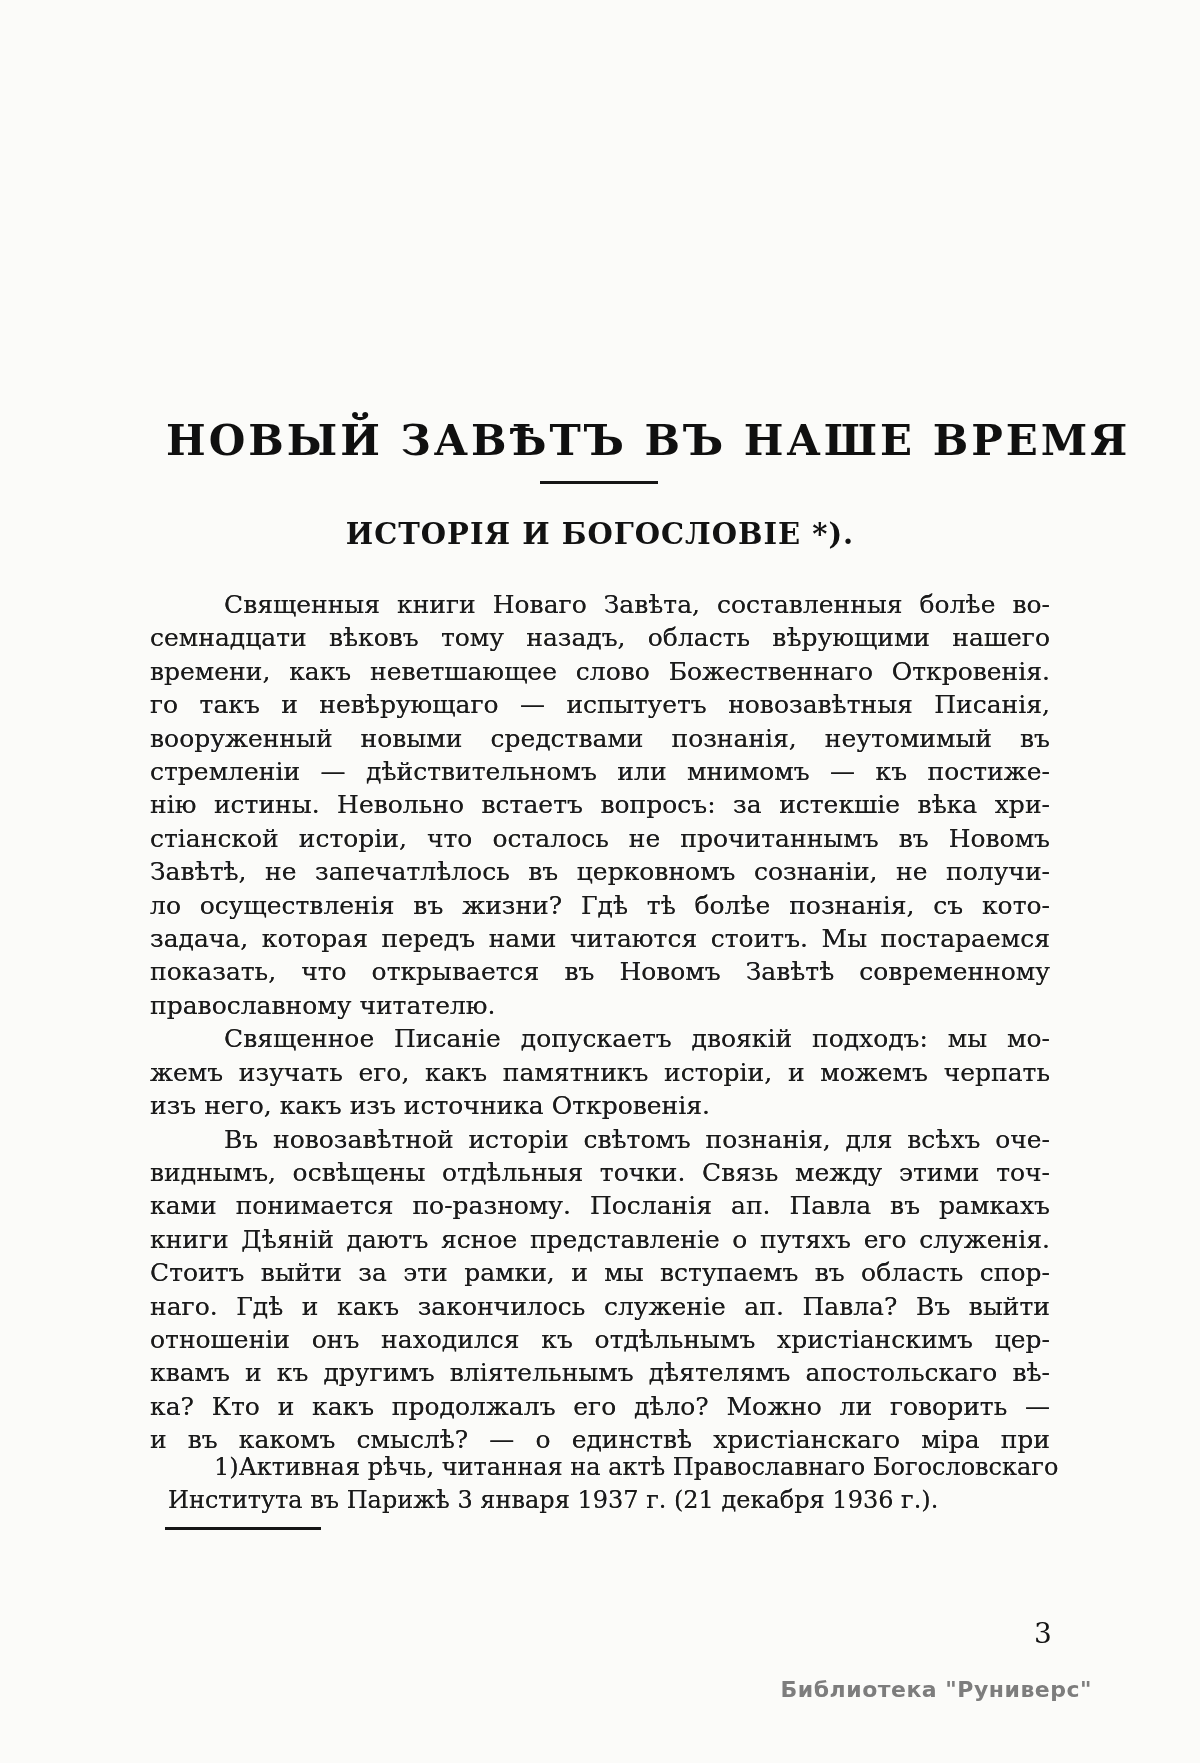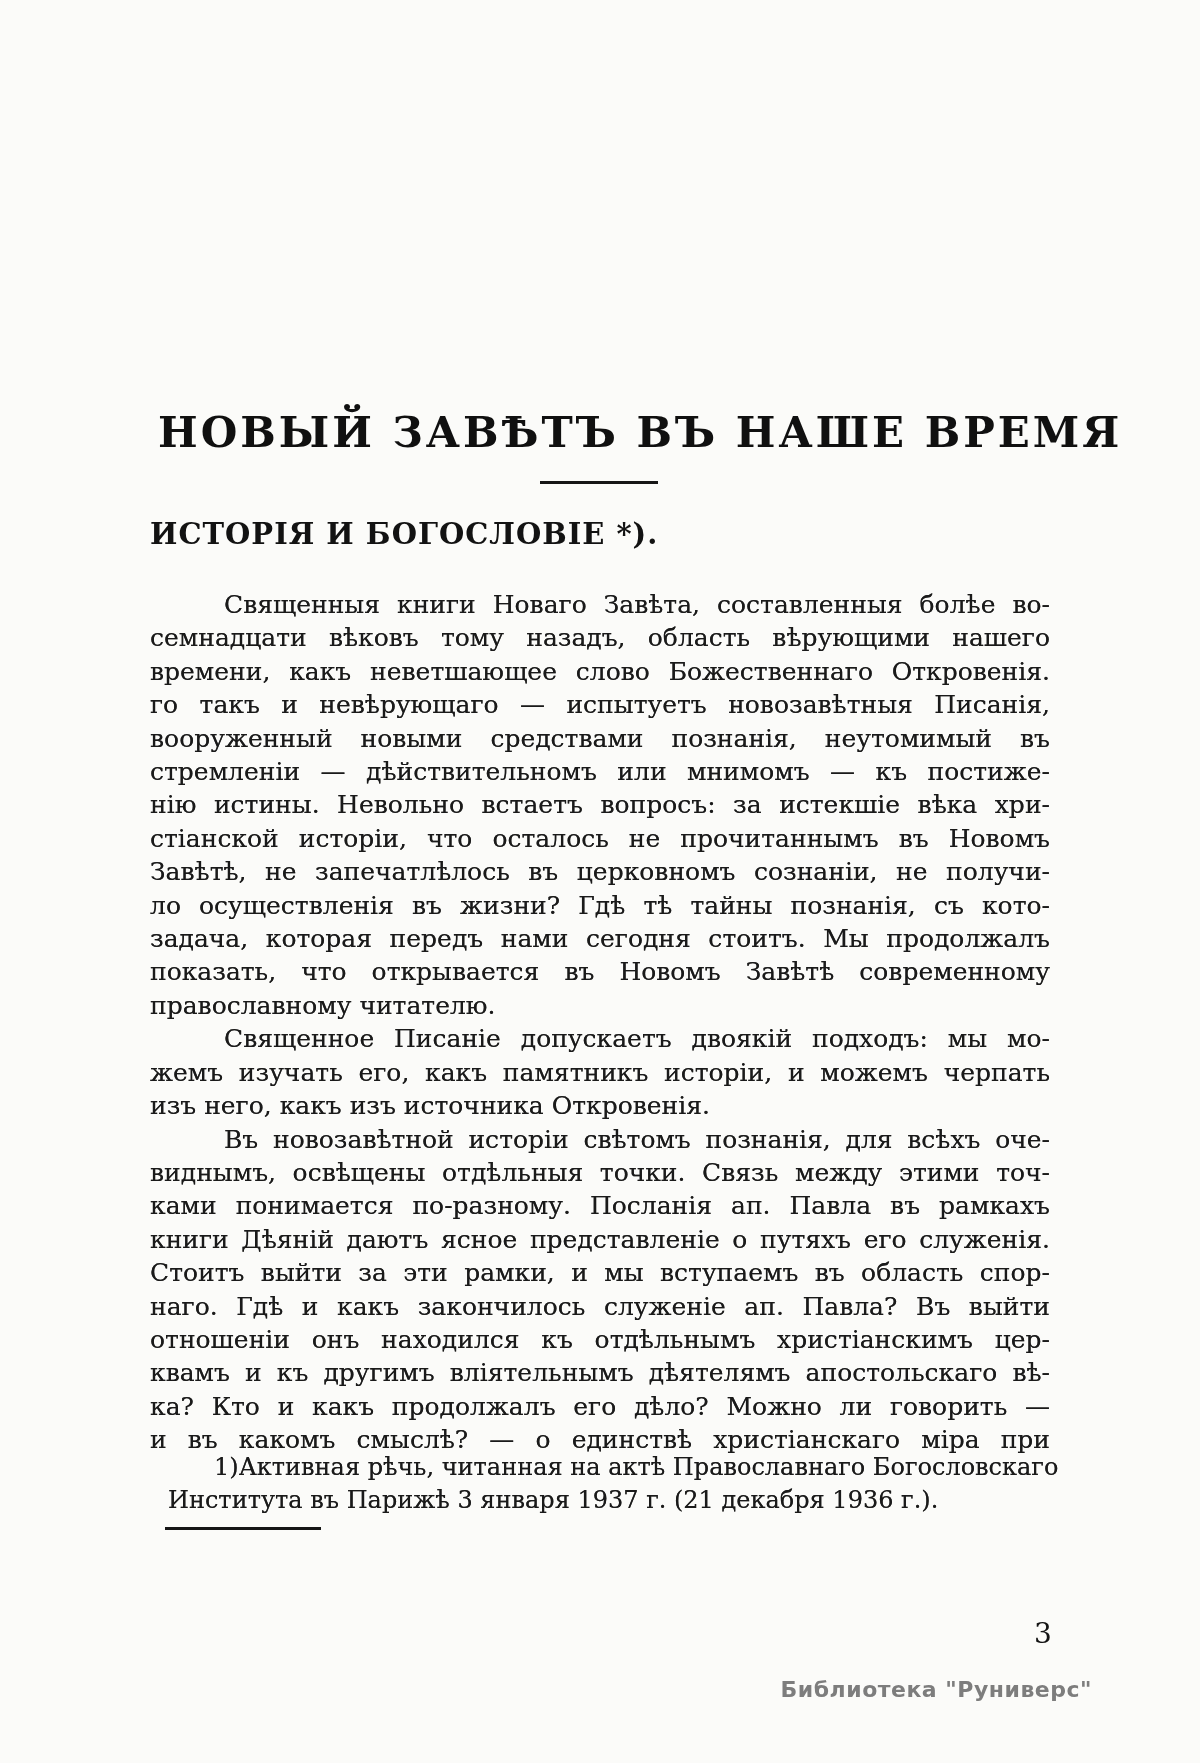--- a/index.html
+++ b/index.html
@@ -8,40 +8,41 @@
     width: 1200px;
     height: 1763px;
     background: var(--paper, #fbfbf9);
     overflow: hidden;
     font-family: "DejaVu Serif", serif;
     color: var(--ink, #1a1a1a);
   }
   .title {
     position: absolute;
     left: 150px; top: 401px; width: 900px;
-    margin: 8px;
+    margin: 16px;
     font-size: 42px;
     font-weight: bold;
     letter-spacing: 3px;
     line-height: 48px;
     white-space: nowrap;
     text-align: justify;
     text-align-last: justify;
     color: #101010;
   }
   .rule { position: absolute; background: #161616; }
   .title-rule  { left: 540px; top: 481px; width: 118px; height: 3px; }
   .footnote-rule { left: 165px; top: 1527px; width: 156px; height: 3px; }
   .subtitle {
     position: absolute;
     left: 150px; top: 517px; width: 900px;
     margin: 0;
     font-size: 29px;
     font-weight: bold;
     letter-spacing: 1px;
+    text-align: center;
     color: #121212;
   }
   .body {
     position: absolute;
     left: 150px; top: 588px; width: 900px;
     font-size: 25px;
     line-height: 33.4px;
   }
   .body .line, .footnote .line {
     text-align: justify;
@@ -85,22 +86,22 @@
   <div class="body">
       <div class="line first">Священныя книги Новаго Завѣта, составленныя болѣе во-</div>
       <div class="line">семнадцати вѣковъ тому назадъ, область вѣрующими нашего</div>
       <div class="line">времени, какъ неветшающее слово Божественнаго Откровенія.</div>
       <div class="line">го такъ и невѣрующаго — испытуетъ новозавѣтныя Писанія,</div>
       <div class="line">вооруженный новыми средствами познанія, неутомимый въ</div>
       <div class="line">стремленіи — дѣйствительномъ или мнимомъ — къ постиже-</div>
       <div class="line">нію истины. Невольно встаетъ вопросъ: за истекшіе вѣка хри-</div>
       <div class="line">стіанской исторіи, что осталось не прочитаннымъ въ Новомъ</div>
       <div class="line">Завѣтѣ, не запечатлѣлось въ церковномъ сознаніи, не получи-</div>
-      <div class="line">ло осуществленія въ жизни? Гдѣ тѣ тайны познанія, съ кото-</div>
-      <div class="line">задача, которая передъ нами сегодня стоитъ. Мы продолжалъ</div>
+      <div class="line">ло осуществленія въ жизни? Гдѣ тѣ болѣе познанія, съ кото-</div>
+      <div class="line">задача, которая передъ нами читаются стоитъ. Мы постараемся</div>
       <div class="line">показать, что открывается въ Новомъ Завѣтѣ современному</div>
       <div class="line last">православному читателю.</div>
       <div class="line first">Священное Писаніе допускаетъ двоякій подходъ: мы мо-</div>
       <div class="line">жемъ изучать его, какъ памятникъ исторіи, и можемъ черпать</div>
       <div class="line last">изъ него, какъ изъ источника Откровенія.</div>
       <div class="line first">Въ новозавѣтной исторіи свѣтомъ познанія, для всѣхъ оче-</div>
       <div class="line">виднымъ, освѣщены отдѣльныя точки. Связь между этими точ-</div>
       <div class="line">ками понимается по-разному. Посланія ап. Павла въ рамкахъ</div>
       <div class="line">книги Дѣяній даютъ ясное представленіе о путяхъ его служенія.</div>
       <div class="line">Стоитъ выйти за эти рамки, и мы вступаемъ въ область спор-</div>

